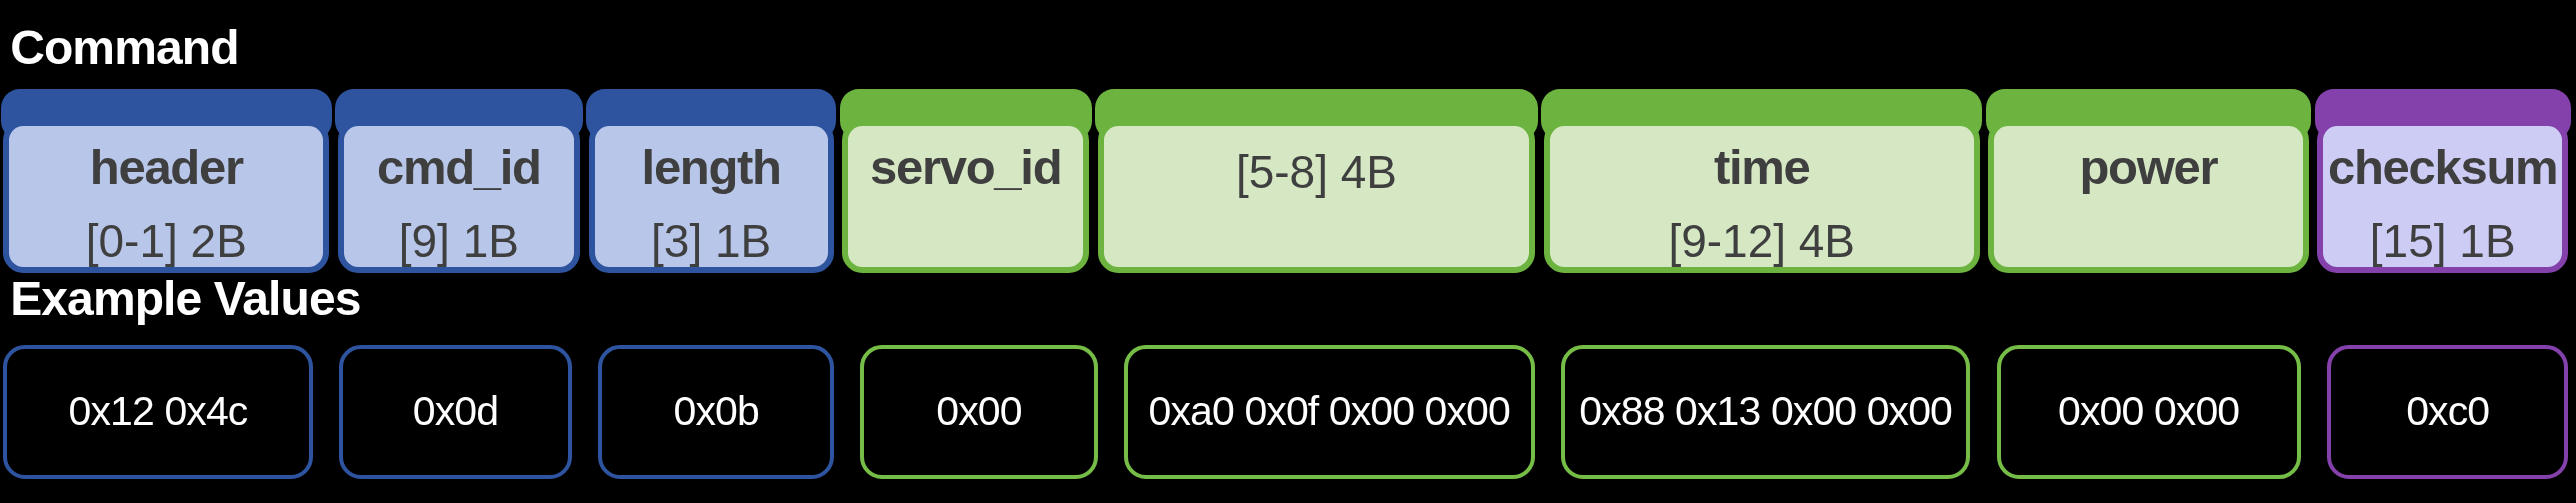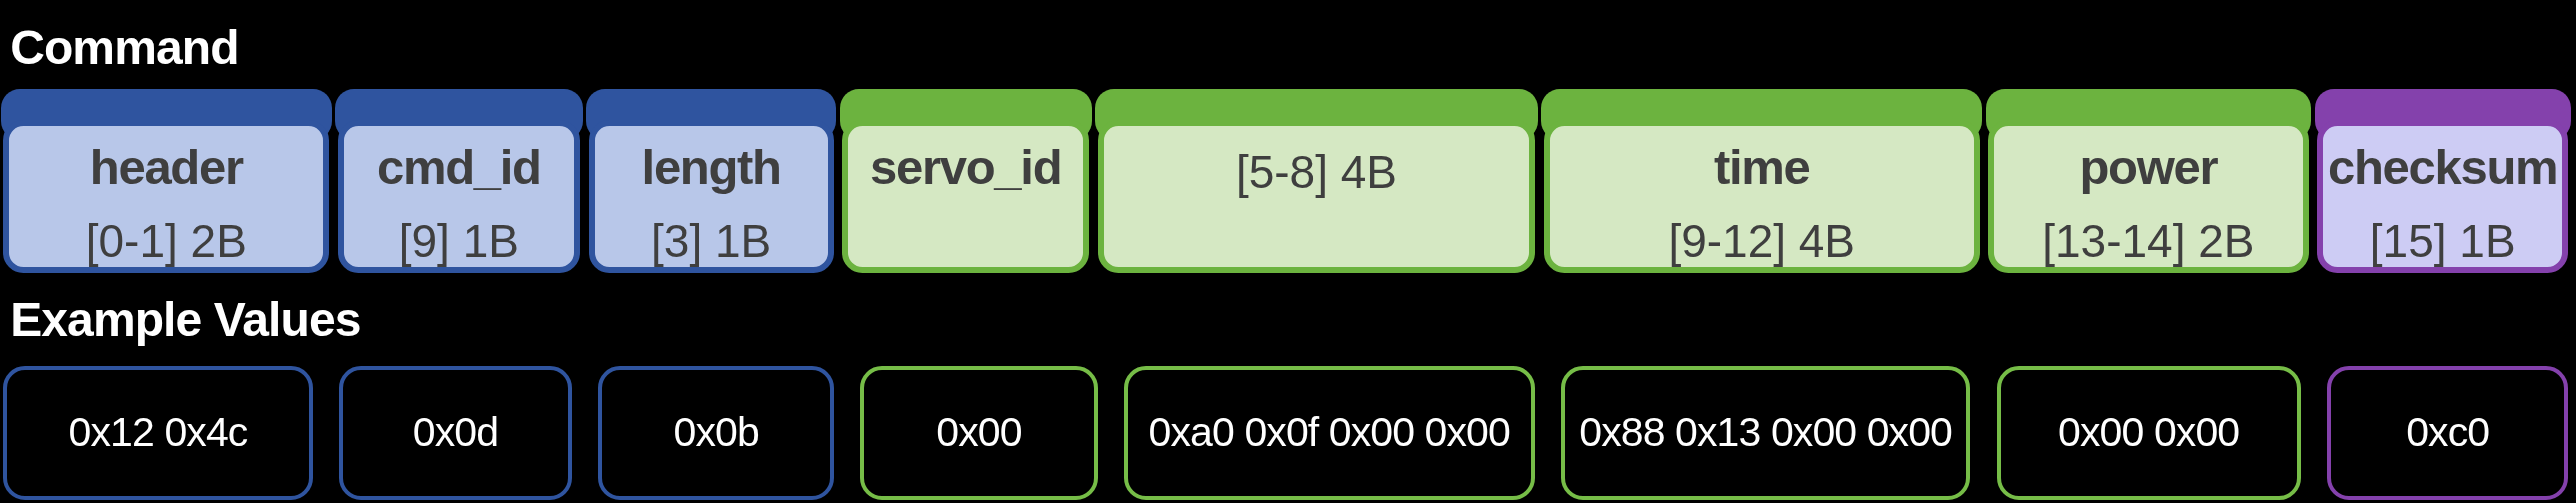--- a/index.html
+++ b/index.html
@@ -17,21 +17,21 @@
   }
   .section-title {
     color: #ffffff;
     font-weight: bold;
     font-size: 48px;
     line-height: 51px;
     letter-spacing: -0.9px;
     padding-left: 10.2px;
   }
   .title-command { padding-top: 22px; }
-  .title-examples { margin-top: 21px; }
+  .title-examples { }
 
   
   .c-blue   { --dark: #2F549F; --light: #B8C7E9; --exborder: #2F549F; }
   .c-green  { --dark: #6CB33F; --light: #D5E8C3; --exborder: #76BD47; }
   .c-purple { --dark: #8441AC; --light: #CDCCF4; --exborder: #8441AC; }
 
   .fields-row {
     display: flex;
     gap: 3.4px;
     padding: 0 5.1px 0 0.9px;
@@ -151,21 +151,20 @@
       <div class="body">
         <div class="field-name">time</div>
         <div class="field-range">[9-12] 4B</div>
       </div>
     </div>
 
     <div class="field c-green" style="flex-grow:372">
       <div class="tab"></div>
       <div class="body">
         <div class="field-name">power</div>
-        <div class="field-range">[13-14] 2B</div>
       </div>
     </div>
 
     <div class="field c-purple" style="flex-grow:293">
       <div class="tab"></div>
       <div class="body">
         <div class="field-name">checksum</div>
         <div class="field-range">[15] 1B</div>
       </div>
     </div>

